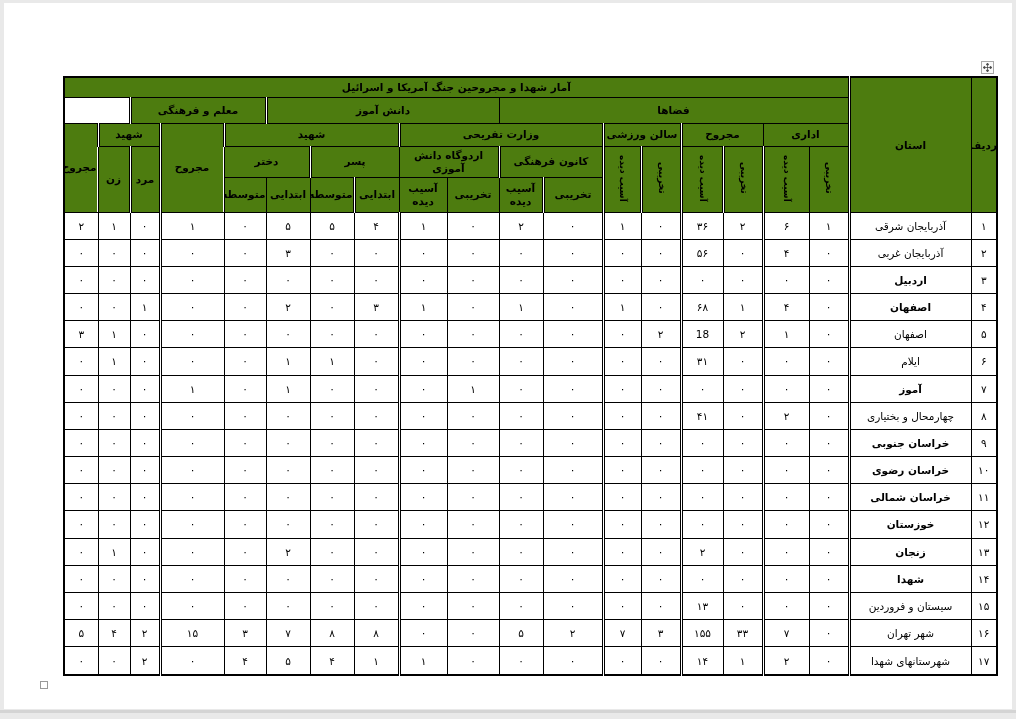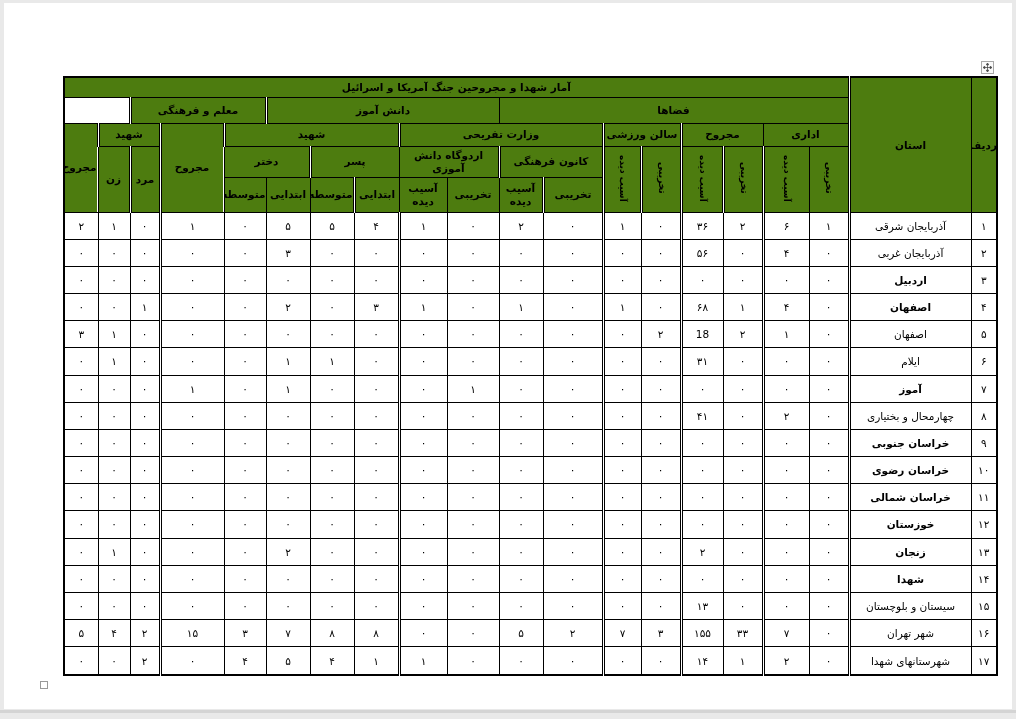--- a/index.html
+++ b/index.html
@@ -459,21 +459,21 @@
           <td>۰</td>
           <td>۰</td>
           <td>۰</td>
           <td class="gb">۰</td>
           <td>۰</td>
           <td>۰</td>
           <td>۰</td>
         </tr>
         <tr>
           <td>۱۵</td>
-          <td class="gb ostan">سیستان و بلوچستان</td>
+          <td class="gb ostan">سیستان و فروردین</td>
           <td>۰</td>
           <td class="gb">۰</td>
           <td>۰</td>
           <td class="gb">۱۳</td>
           <td>۰</td>
           <td class="gb">۰</td>
           <td>۰</td>
           <td>۰</td>
           <td>۰</td>
           <td class="gb">۰</td>

